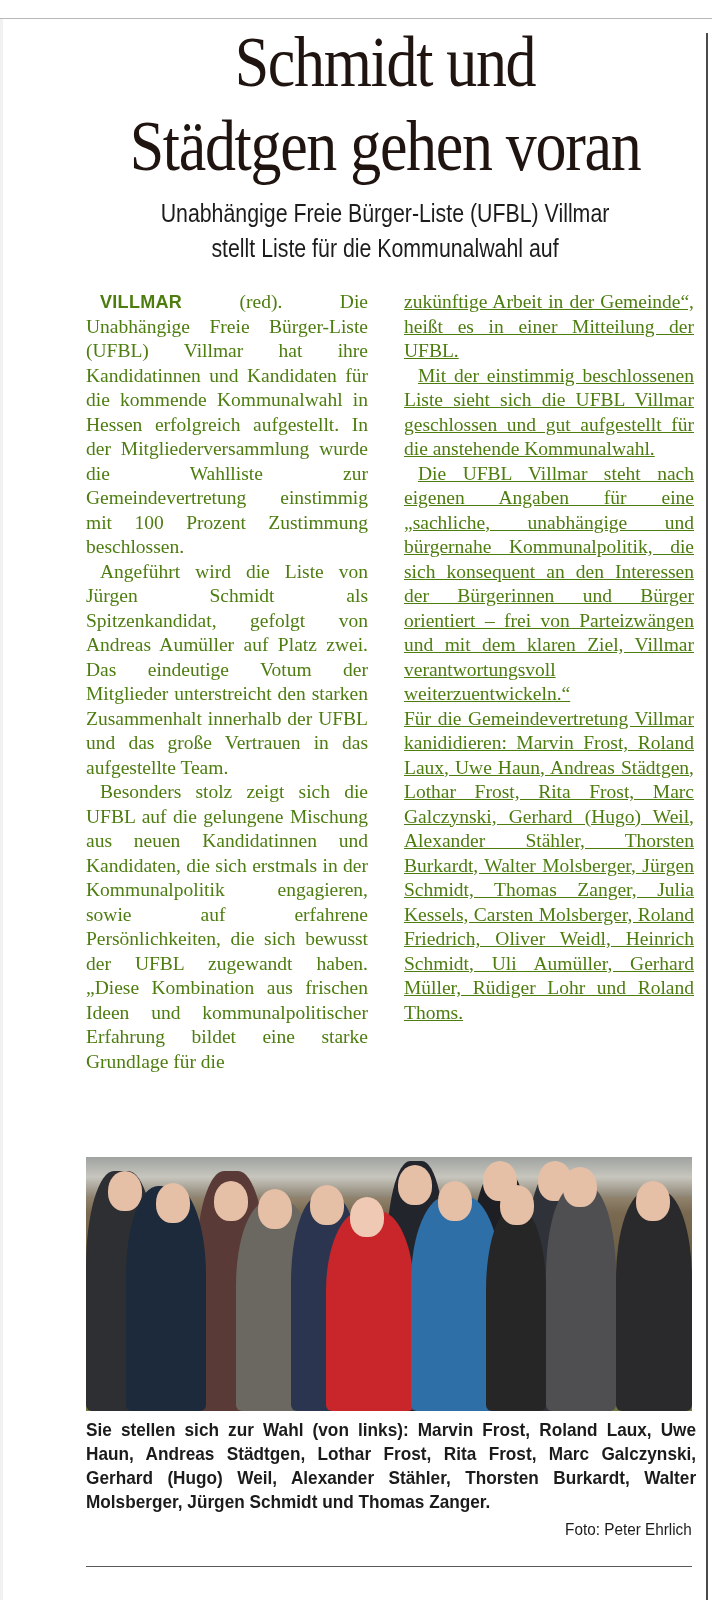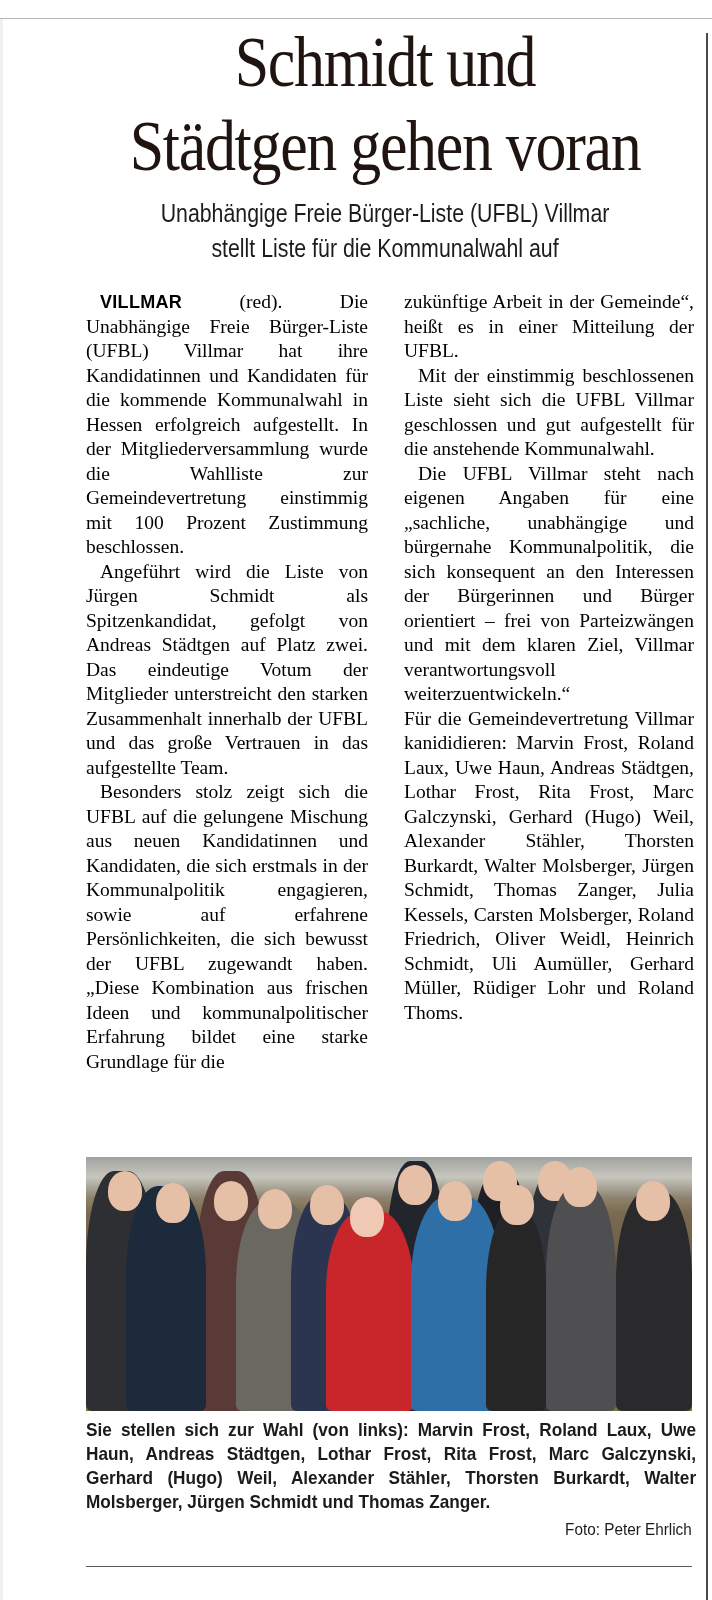--- a/index.html
+++ b/index.html
@@ -10,23 +10,23 @@
     .headline { position: absolute; left: 60px; top: 20px; width: 650px; text-align: center;
       font-family: "Liberation Serif", "DejaVu Serif", serif; font-size: 72px; line-height: 84px;
       color: #1f1410; letter-spacing: -1.5px; transform: scaleX(0.86); transform-origin: center top; }
     .headline span { display: block; }
     .subhead { position: absolute; left: 60px; top: 196px; width: 650px; text-align: center;
       font-family: "Liberation Sans", "DejaVu Sans", sans-serif; font-size: 26px; line-height: 35px;
       color: #1c1c1c; transform: scaleX(0.82); transform-origin: center top; }
     .subhead span { display: block; }
     .col { position: absolute; top: 290px; width: 282px;
       font-family: "Liberation Serif", "DejaVu Serif", serif; font-size: 19.5px; line-height: 24.5px;
-      text-align: justify; color: #000000; hyphens: manual; }
+      text-align: justify; color: #4d7c0f; hyphens: manual; }
     .col-left { left: 86px; }
-    .col-right { left: 404px; width: 290px; }
+    .col-right { left: 404px; width: 290px; text-decoration: underline; }
     .col p { margin: 0; text-indent: 14px; }
     .col p.first { text-indent: 14px; }
     .dateline { font-family: "Liberation Sans", "DejaVu Sans", sans-serif; font-weight: bold; font-size: 18px; letter-spacing: 0.3px; }
     .col p.noindent { text-indent: 0; }
     .photo { position: absolute; left: 86px; top: 1157px; width: 606px; height: 254px; overflow: hidden;
       background: linear-gradient(180deg, #8d8a7c 0%, #a59a86 10%, #7b6a52 22%, #6b5e45 40%, #57603b 70%, #6f7a3f 100%); }
     .photo .sky { position: absolute; left: 0; top: 0; width: 100%; height: 40px;
       background: linear-gradient(180deg, #9fa3a0 0%, #c7c6be 50%, #8e8574 100%); }
     .person { position: absolute; bottom: 0; border-radius: 40% 40% 6px 6px; }
     .head { position: absolute; width: 34px; height: 40px; border-radius: 50% 50% 45% 45%; background: #e5bfa6; }
@@ -50,21 +50,21 @@
   <span>Städtgen gehen voran</span>
 </h1>
 
 <h2 class="subhead" style="margin:0;font-weight:normal;">
   <span>Unabhängige Freie Bürger-Liste (UFBL) Villmar</span>
   <span>stellt Liste für die Kommunalwahl auf</span>
 </h2>
 
 <div class="col col-left">
   <p class="first"><span class="dateline">VILLMAR</span> <span>(red). Die Unabhängige Freie Bürger-Liste (UFBL) Villmar hat ihre Kandidatinnen und Kandidaten für die kommende Kommunalwahl in Hessen erfolgreich aufgestellt. In der Mitgliederversammlung wurde die Wahlliste zur Gemeindevertretung einstimmig mit 100 Prozent Zustimmung beschlossen.</span></p>
-  <p>Angeführt wird die Liste von Jürgen Schmidt als Spitzenkandidat, gefolgt von Andreas Städtgen auf Platz zwei. Das eindeutige Votum der Mitglieder unterstreicht den starken Zusammenhalt innerhalb der UFBL und das große Vertrauen in das aufgestellte Team.</p>
+  <p>Angeführt wird die Liste von Jürgen Schmidt als Spitzenkandidat, gefolgt von Andreas Aumüller auf Platz zwei. Das eindeutige Votum der Mitglieder unterstreicht den starken Zusammenhalt innerhalb der UFBL und das große Vertrauen in das aufgestellte Team.</p>
   <p>Besonders stolz zeigt sich die UFBL auf die gelungene Mischung aus neuen Kandidatinnen und Kandidaten, die sich erstmals in der Kommunalpolitik engagieren, sowie auf erfahrene Persönlichkeiten, die sich bewusst der UFBL zugewandt haben. „Diese Kombination aus frischen Ideen und kommunalpolitischer Erfahrung bildet eine starke Grundlage für die</p>
 </div>
 
 <div class="col col-right">
   <p class="noindent">zukünftige Arbeit in der Gemeinde“, heißt es in einer Mitteilung der UFBL.</p>
   <p>Mit der einstimmig beschlossenen Liste sieht sich die UFBL Villmar geschlossen und gut aufgestellt für die anstehende Kommunalwahl.</p>
   <p>Die UFBL Villmar steht nach eigenen Angaben für eine „sachliche, unabhängige und bürgernahe Kommunalpolitik, die sich konsequent an den Interessen der Bürgerinnen und Bürger orientiert – frei von Parteizwängen und mit dem klaren Ziel, Villmar verantwortungsvoll weiterzuentwickeln.“</p>
   <p class="noindent">Für die Gemeindevertretung Villmar kanididieren: Marvin Frost, Roland Laux, Uwe Haun, Andreas Städtgen, Lothar Frost, Rita Frost, Marc Galczynski, Gerhard (Hugo) Weil, Alexander Stähler, Thorsten Burkardt, Walter Molsberger, Jürgen Schmidt, Thomas Zanger, Julia Kessels, Carsten Molsberger, Roland Friedrich, Oliver Weidl, Heinrich Schmidt, Uli Aumüller, Gerhard Müller, Rüdiger Lohr und Roland Thoms.</p>
 </div>
 

